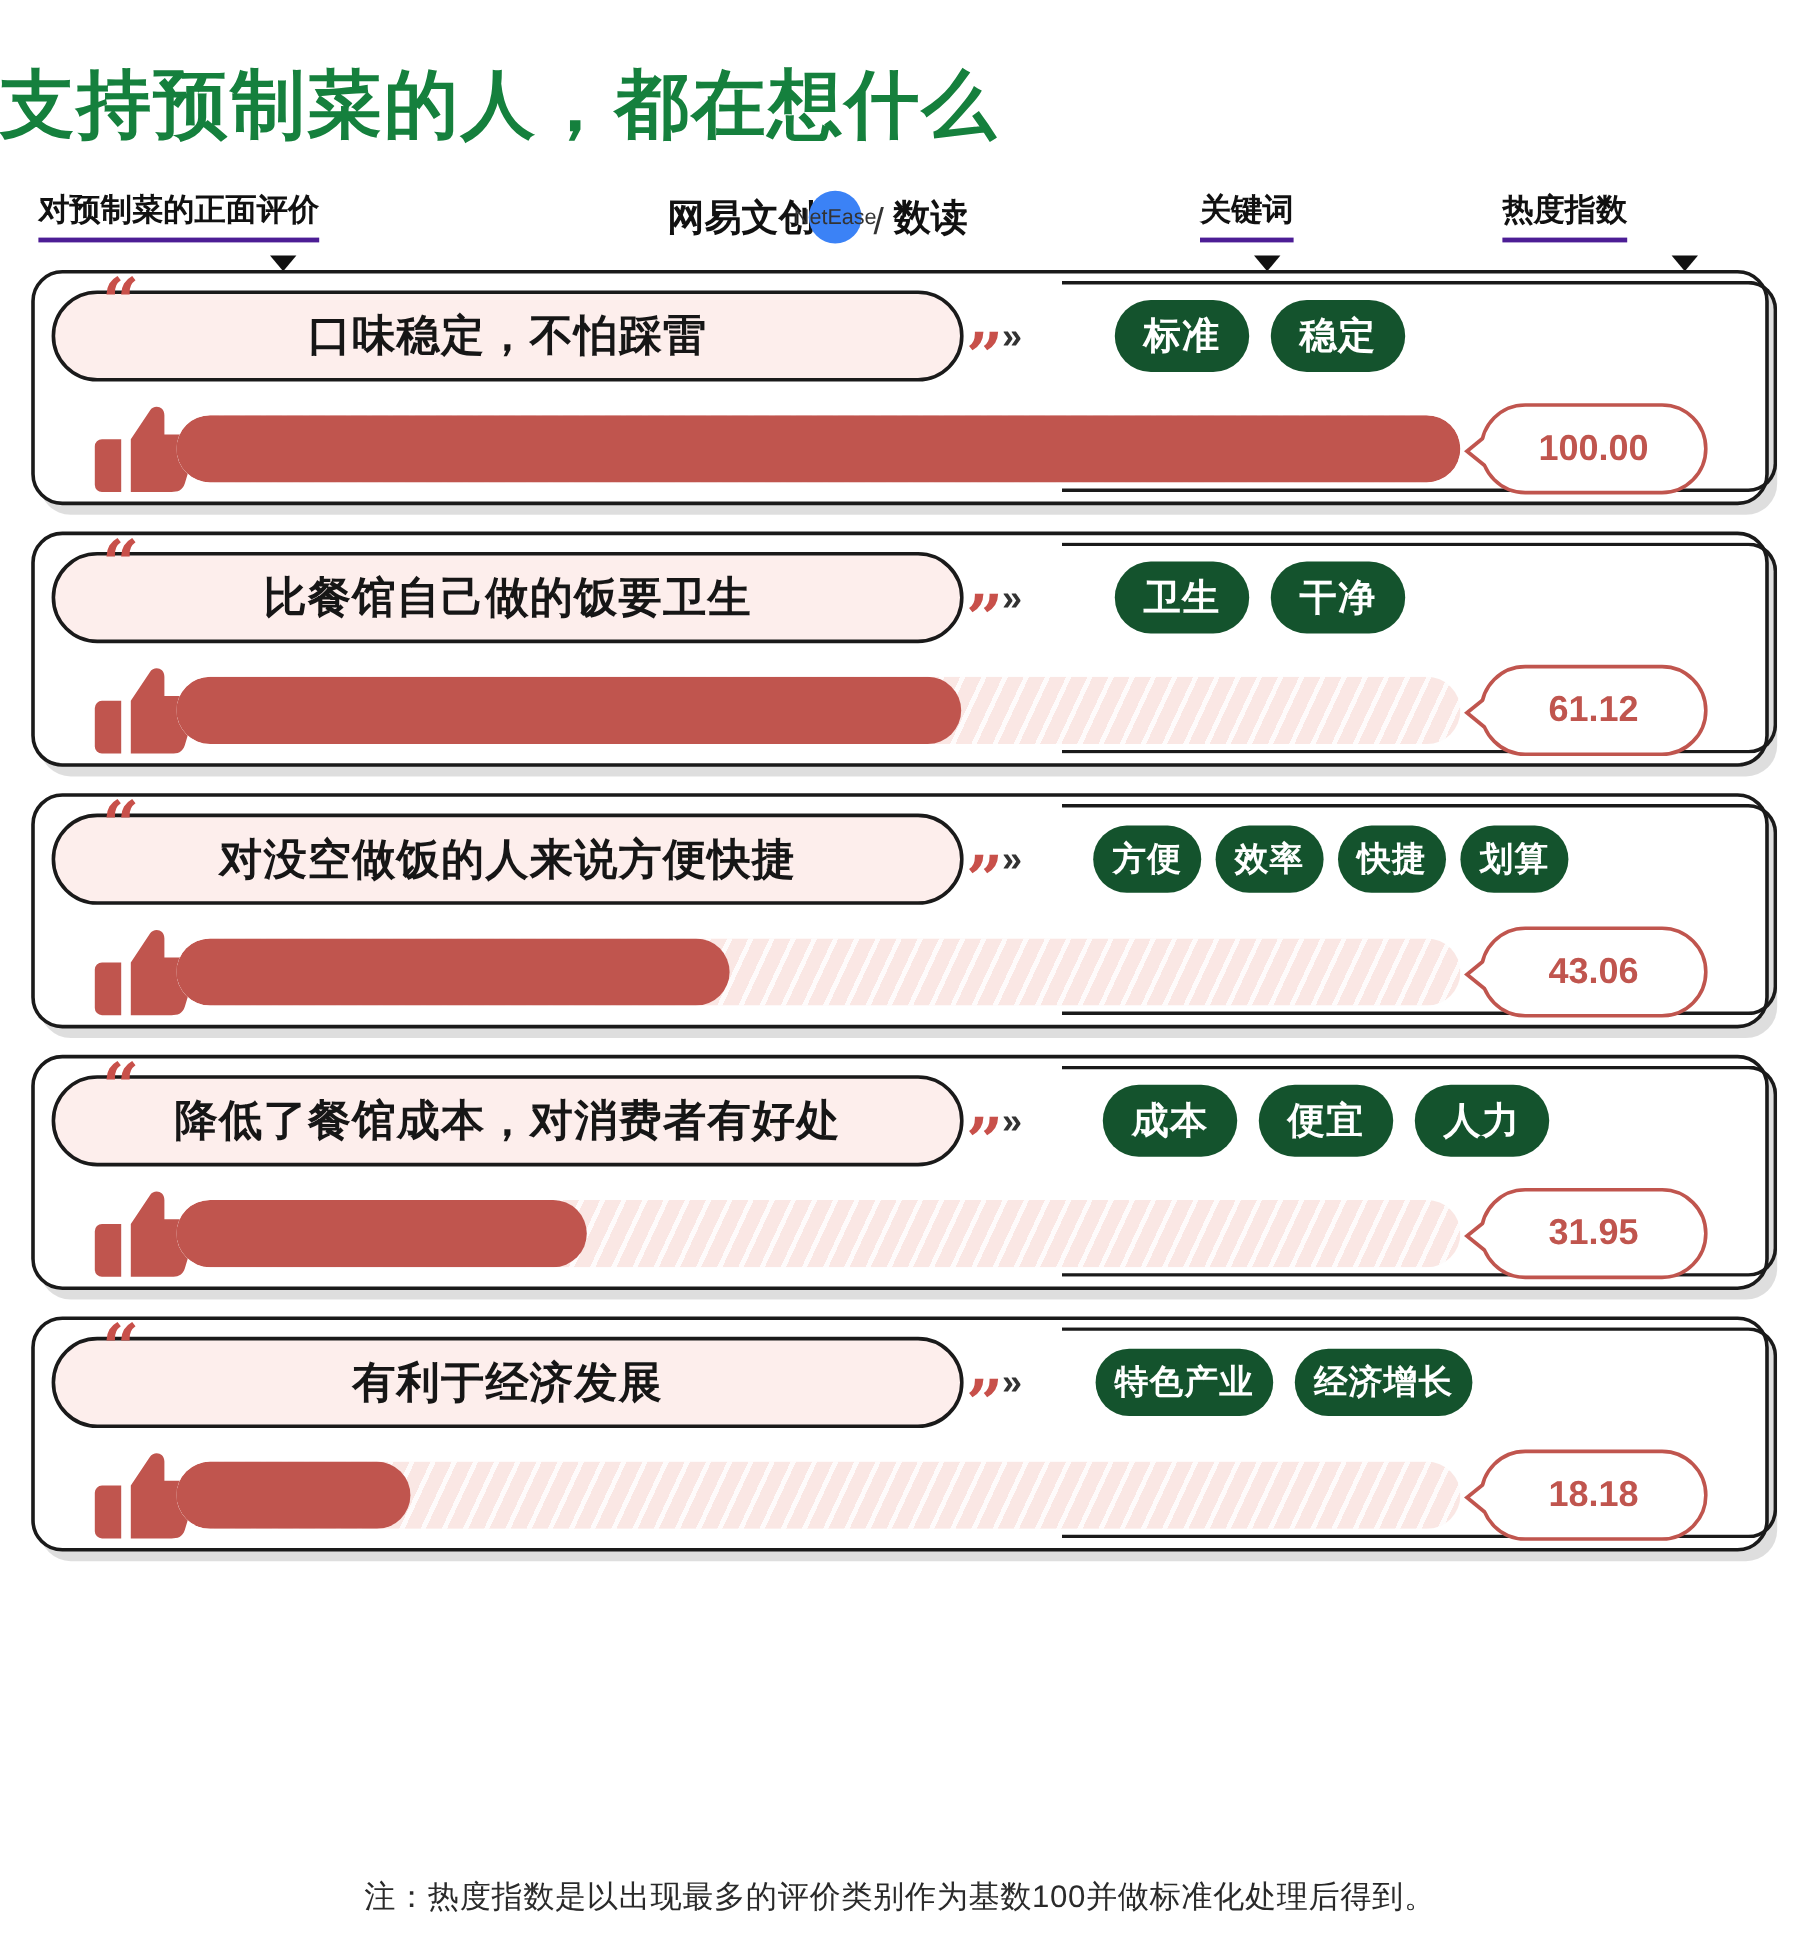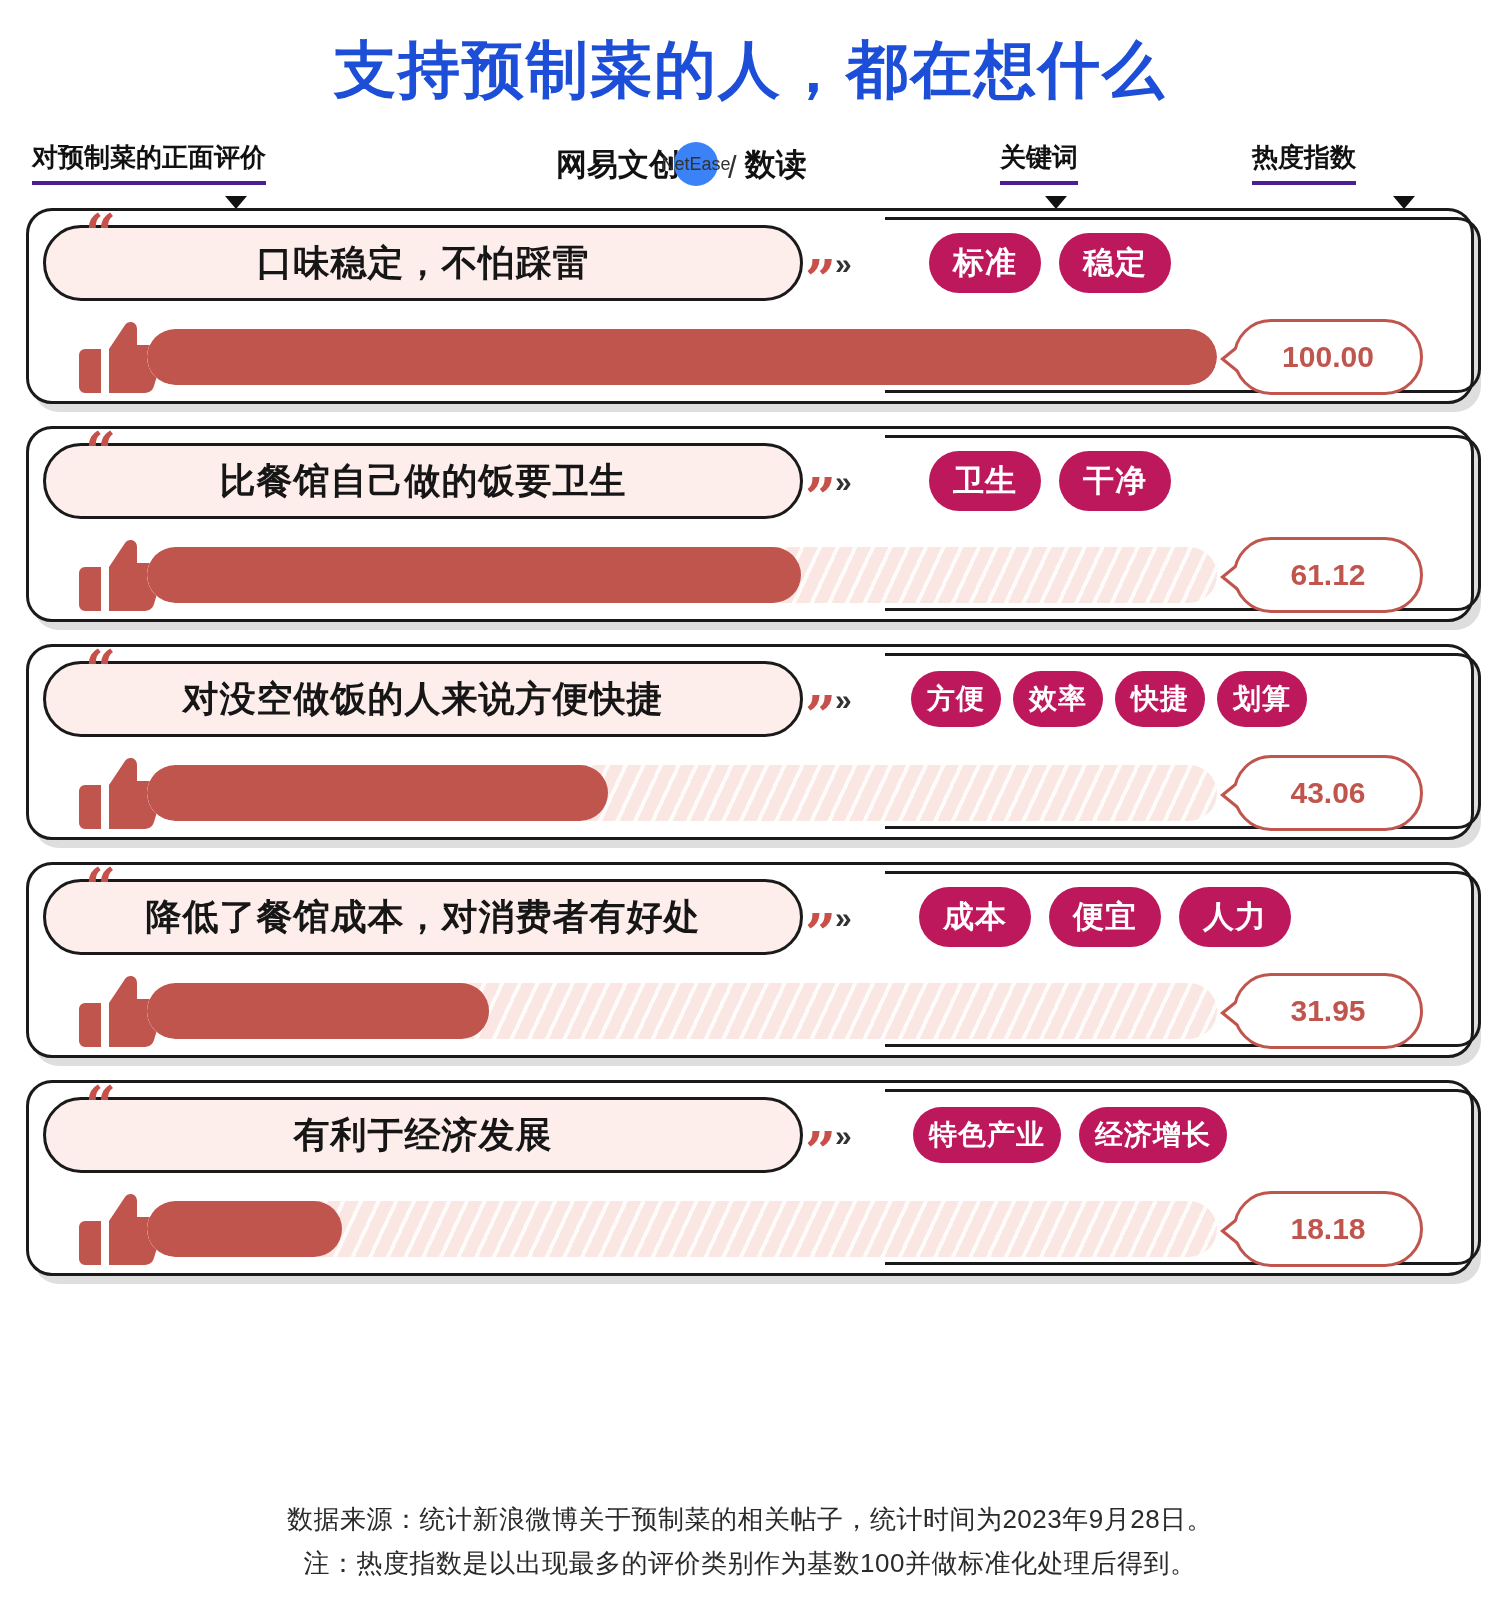--- a/index.html
+++ b/index.html
@@ -17,26 +17,26 @@
   }
   .page {
     width: 1500px;
     height: 1619px;
     position: relative;
     box-sizing: border-box;
   }
 
   
   .title {
-    text-align: center;
     font-size: 62px;
     font-weight: 700;
     letter-spacing: 2px;
     padding-top: 28px;
-    color: #1d4ed8;
+    color: #15803d;
+    margin-top: 17px;
   }
 
   
   .header-row {
     position: relative;
     height: 70px;
     margin-top: 22px;
   }
   .hdr {
     position: absolute;
@@ -176,21 +176,21 @@
     right: 14px;
     height: 80px;
     display: flex;
     align-items: center;
     justify-content: flex-start;
     gap: 18px;
     padding-left: 38px;
     box-sizing: border-box;
   }
   .kw {
-    background: #be185d;
+    background: #14532d;
     color: #fff;
     font-size: 31px;
     font-weight: 700;
     border-radius: 30px;
     padding: 9px 24px;
     white-space: nowrap;
     letter-spacing: 1px;
   }
   .kw.small { font-size: 28px; padding: 9px 16px; }
 
@@ -464,17 +464,16 @@
         <div class="track">
           <div class="fill" style="width:18.18%;"></div>
         </div>
         <div class="value-bubble">18.18</div>
       </div>
     </div>
 
   </div>
 
   <div class="footer">
-    <div>数据来源：统计新浪微博关于预制菜的相关帖子，统计时间为2023年9月28日。</div>
     <div>注：热度指数是以出现最多的评价类别作为基数100并做标准化处理后得到。</div>
   </div>
 
 </div>
 
 </body></html>

